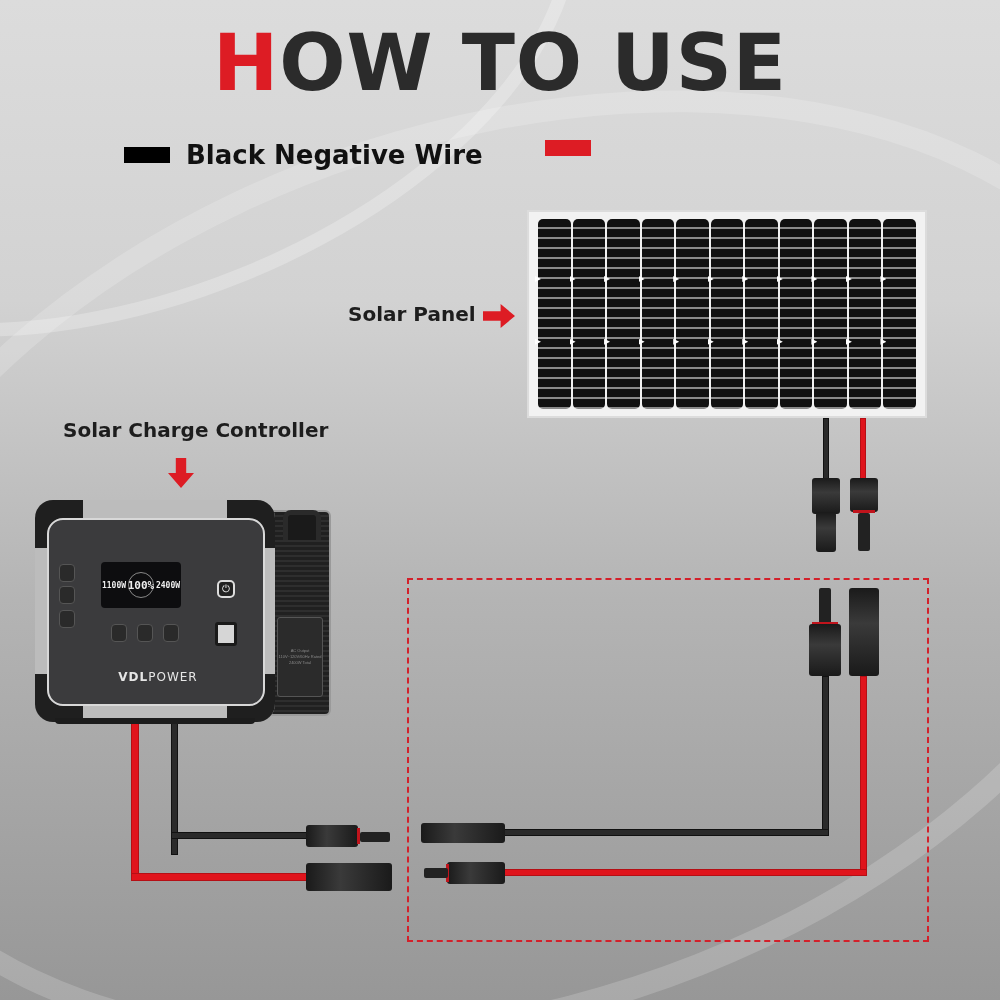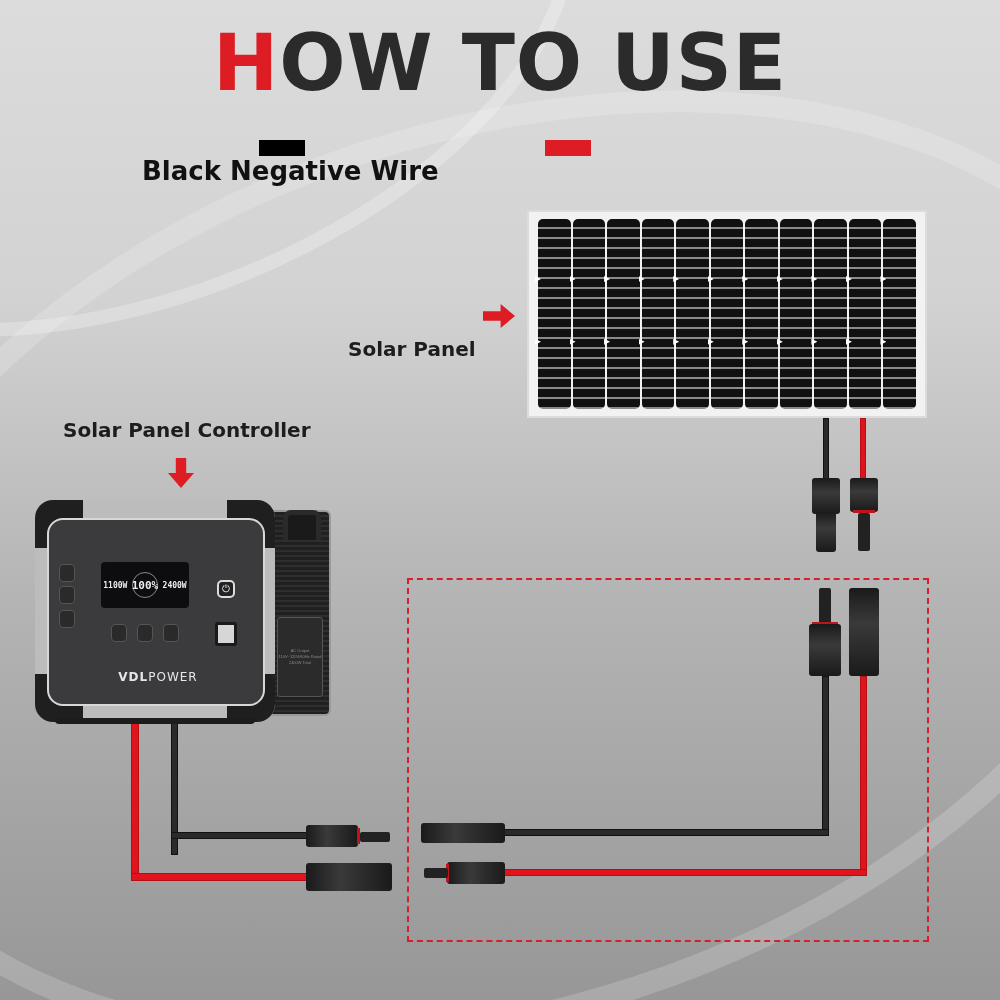--- a/index.html
+++ b/index.html
@@ -22,21 +22,21 @@
   .title {
     position: absolute; top: 18px; left: 0; width: 1000px; text-align: center;
     font-family: "DejaVu Sans", sans-serif; font-weight: bold; font-size: 78px;
     letter-spacing: 1px; line-height: 90px;
   }
   .title .first { color: #dd1c24; }
   .title .rest { color: #2b2b2b; }
   .legend { position: absolute; top: 140px; display: flex; align-items: center; }
   .legend .swatch { width: 46px; height: 16px; margin-right: 16px; }
   .legend .lbl { font-family: "DejaVu Sans", sans-serif; font-size: 26px; font-weight: bold; }
-  .legend.black { left: 142px; flex-direction: column; }
+  .legend.black { left: 124px; }
   .legend.black .swatch { background: #000; }
   .legend.black .lbl { color: #111; }
   .legend.red { left: 545px; }
   .legend.red .swatch { background: #dd1c24; }
   .legend.red .lbl { color: #c8161e; }
   .label { position: absolute; font-family: "DejaVu Sans", sans-serif; font-weight: bold; font-size: 20px; color: #1d1d1d; }
   .arrow-right {
     position: absolute; width: 32px; height: 24px;
     background: #dd1c24;
     clip-path: polygon(0 30%, 55% 30%, 55% 0, 100% 50%, 55% 100%, 55% 70%, 0 70%);
@@ -92,21 +92,21 @@
   .st-side-panel {
     position: absolute; left: 8px; top: 105px; width: 46px; height: 80px;
     background: #2b2b2b; border: 1px solid #555; border-radius: 3px;
     color: #888; font-size: 4px; text-align: center; padding-top: 30px; line-height: 6px;
   }
   .st-handle {
     position: absolute; left: 14px; top: -2px; width: 38px; height: 30px;
     border: 5px solid #2a2a2a; border-bottom: none; border-radius: 8px 8px 0 0; background: #1a1a1a;
   }
   .lcd {
-    position: absolute; left: 52px; top: 42px; width: 88px; height: 46px;
+    position: absolute; left: 52px; top: 42px; width: 80px; height: 46px;
     background: #0d0d0f; border-radius: 4px; color: #eee;
     display: flex; justify-content: space-around; align-items: center;
     font-family: "DejaVu Sans Mono", monospace; font-size: 8px; font-weight: bold;
   }
   .lcd .mid { border: 1px solid #888; border-radius: 50%; width: 26px; height: 26px; display: flex; align-items: center; justify-content: center; font-size: 11px; }
   .pwr-btn {
     position: absolute; left: 168px; top: 60px; width: 18px; height: 18px;
     border: 2px solid #ddd; border-radius: 5px; background: #222; color: #eee;
     font-size: 10px; line-height: 14px; text-align: center;
   }
@@ -128,21 +128,21 @@
 <h1 class="title"><span class="first">H</span><span class="rest">OW TO USE</span></h1>
 
 <div class="legend black">
   <div class="swatch"></div>
   <span class="lbl">Black Negative Wire</span>
 </div>
 <div class="legend red">
   <div class="swatch"></div>
 </div>
 
-<span class="label" style="left:348px; top:302px;margin-top:35px;">Solar Panel</span>
+<span class="label" style="left:348px; top:302px;">Solar Panel</span>
 <div class="arrow-right" style="left:483px; top:304px;"></div>
 
 <div class="panel">
   <div class="cell-col"></div>
   <div class="cell-col"></div>
   <div class="cell-col"></div>
   <div class="cell-col"></div>
   <div class="cell-col"></div>
   <div class="cell-col"></div>
   <div class="cell-col"></div>
@@ -179,21 +179,21 @@
 
 <div class="wire black" style="left:171px; top:720px; width:7px; height:135px;"></div>
 <div class="wire black" style="left:171px; top:832px; width:140px; height:7px;"></div>
 <div class="wire red" style="left:131px; top:720px; width:8px; height:160px;"></div>
 <div class="wire red" style="left:131px; top:873px; width:180px; height:8px;"></div>
 <div class="conn" style="left:306px; top:825px; width:52px; height:22px;"></div>
 <div class="ring" style="left:357px; top:828px; width:3px; height:16px;"></div>
 <div class="pin" style="left:360px; top:832px; width:30px; height:10px;"></div>
 <div class="conn" style="left:306px; top:863px; width:86px; height:28px;"></div>
 
-<span class="label" style="left:63px; top:418px;">Solar Panel Controller</span>
+<span class="label" style="left:63px; top:418px;">Solar Charge Controller</span>
 <div class="arrow-down" style="left:168px; top:458px;"></div>
 
 <div class="station">
   <div class="st-side">
     <div class="st-handle"></div>
     <div class="st-side-panel">AC Output 110V~120V/60Hz Rated 2400W Total</div>
   </div>
   <div class="st-body"></div>
   <div class="st-corner" style="left:0; top:0; border-radius:18px 0 30px 0;"></div>
   <div class="st-corner" style="left:192px; top:0; border-radius:0 18px 0 30px;"></div>

